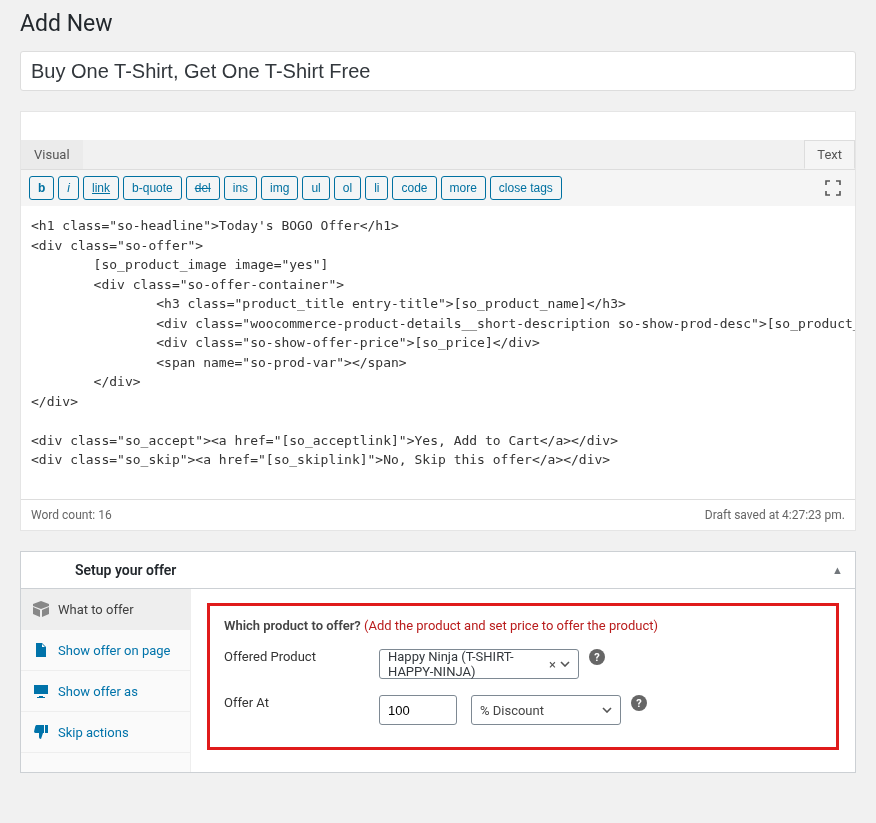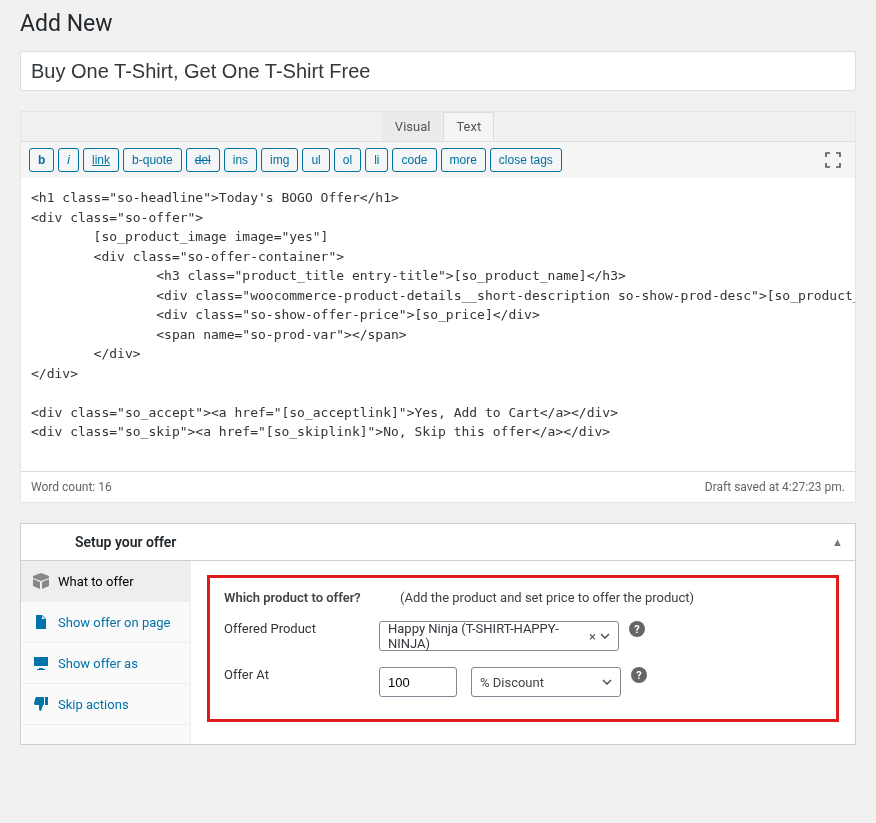--- a/index.html
+++ b/index.html
@@ -29,23 +29,24 @@
   border-radius: 3px;
   color: #32373c;
 }
 .editor-block {
   margin-top: 20px;
   border: 1px solid #e5e5e5;
   background: #fff;
 }
 .editor-tabs {
   display: flex;
-  justify-content: center;
+  justify-content: space-between;
   background: #f1f1f1;
   border: none;
+  margin-top: 28px;
 }
 .editor-tab {
   padding: 6px 12px;
   font-size: 13px;
   color: #555;
   border: 1px solid transparent;
   cursor: pointer;
   background: #ebebeb;
 }
 .editor-tab.active {
@@ -138,21 +139,21 @@
   align-items: center;
   gap: 9px;
   padding: 12px 12px;
   font-size: 13px;
   color: #0073aa;
   cursor: pointer;
   border-bottom: 1px solid #eee;
 }
 .vtab.active {
   background: #eee;
-  color: #000000;
+  color: #404040;
 }
 .vtab .icon {
   width: 16px;
   height: 16px;
   flex-shrink: 0;
   display: inline-flex;
   align-items: center;
   justify-content: center;
 }
 .tab-content {
@@ -161,37 +162,37 @@
 }
 .highlight-box {
   border: 3px solid #e01b1b;
   padding: 12px 14px 22px;
 }
 .section-q {
   font-size: 13px;
   margin-bottom: 16px;
 }
 .section-q .bold { font-weight: 600; }
-.section-q .hint { color: #404040; font-weight: 400; margin-left: 36px; }
+.section-q .hint { color: #b91c1c; font-weight: 400; }
 .form-row {
   display: flex;
   align-items: flex-start;
   margin-bottom: 16px;
 }
 .form-row:last-child { margin-bottom: 0; }
 .form-label {
   width: 155px;
   font-size: 13px;
   color: #333;
 }
 .select-like {
   display: inline-flex;
   align-items: center;
   justify-content: space-between;
-  width: 240px;
+  width: 200px;
   height: 30px;
   padding: 0 8px;
   border: 1px solid #7e8993;
   border-radius: 3px;
   background: #fff;
   font-size: 13px;
   color: #32373c;
   cursor: pointer;
 }
 .select-like .sel-icons {

